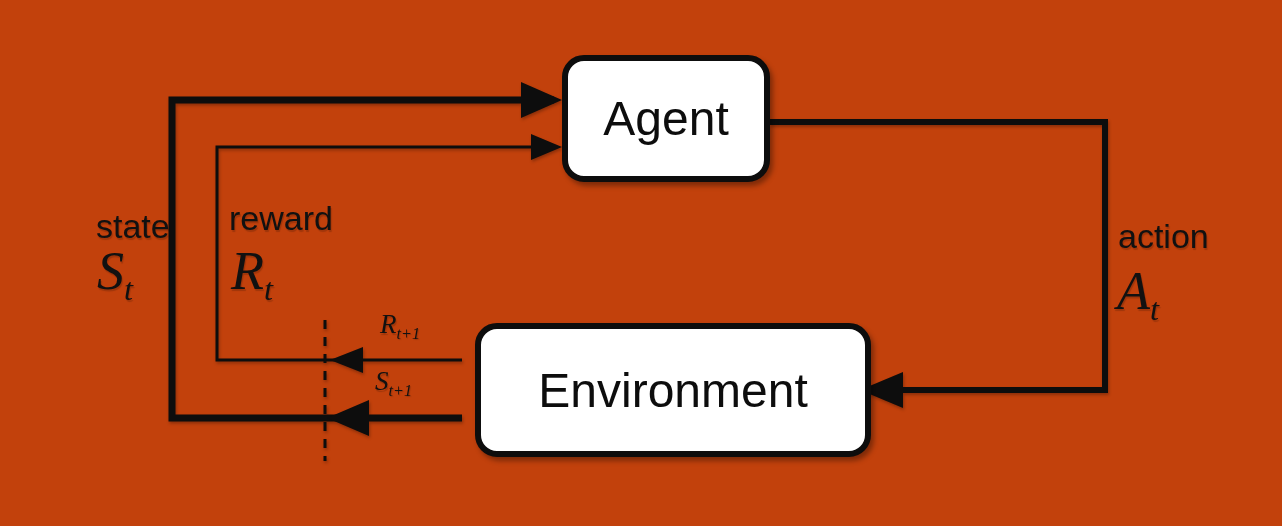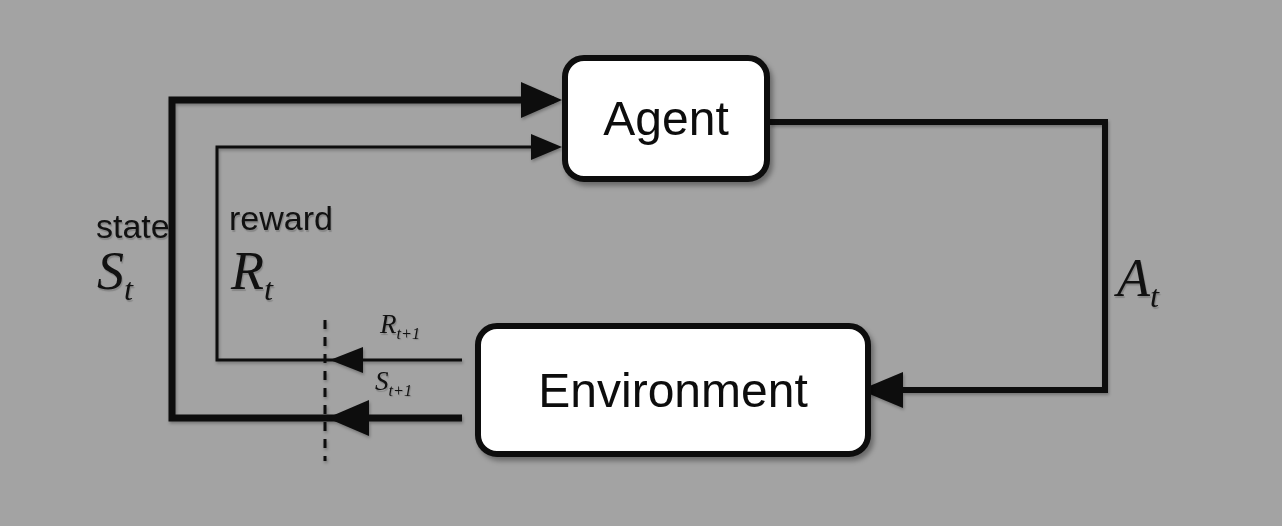--- a/index.html
+++ b/index.html
@@ -1,20 +1,20 @@
 <!DOCTYPE html>
 <html><head>
 <meta charset="utf-8">
 <style>
   html, body { margin: 0; padding: 0; background: #ffffff; }
   #figure {
     position: relative;
     width: 1282px;
     height: 526px;
-    background: #a3a3a3;
+    background: #c2410c;
     overflow: hidden;
     font-family: "Liberation Sans", sans-serif;
   }
   #wires {
     position: absolute;
     left: 0; top: 0;
     filter: drop-shadow(1.5px 2.5px 1.5px rgba(0,0,0,0.28));
   }
   .node {
     position: absolute;
@@ -52,21 +52,21 @@
   .math sub {
     font-size: 0.60em;
     line-height: 0;
     vertical-align: -0.35em;
   }
   #state-word  { left: 64px;   top: 208px; margin-left: 32px; }
   #state-sym   { left: 97px;   top: 240px; }
   #reward-word { left: 229px;  top: 200px; }
   #reward-sym  { left: 231px;  top: 240px; }
   #action-word { left: 1118px; top: 218px; }
-  #action-sym  { left: 1117px; top: 247px; }
+  #action-sym  { left: 1117px; top: 260px; }
   #next-reward-sym { left: 380px; top: 309px; }
   #next-state-sym  { left: 375px; top: 366px; }
 </style>
 </head>
 <body>
 
 <div id="figure">
 
   <svg id="wires" width="1282" height="526" viewBox="0 0 1282 526" xmlns="http://www.w3.org/2000/svg">
 
@@ -96,19 +96,20 @@
   <div id="env-node" class="node">
     <span>Environment</span>
   </div>
 
   <div id="state-word" class="lbl">state</div>
   <div id="state-sym" class="math math-lg"><span>S</span><sub>t</sub></div>
 
   <div id="reward-word" class="lbl">reward</div>
   <div id="reward-sym" class="math math-lg"><span>R</span><sub>t</sub></div>
 
+  <div id="action-word" class="lbl">action</div>
   <div id="action-sym" class="math math-lg"><span>A</span><sub>t</sub></div>
 
   <div id="next-reward-sym" class="math math-md"><span>R</span><sub>t+1</sub></div>
 
   <div id="next-state-sym" class="math math-md"><span>S</span><sub>t+1</sub></div>
 
 </div>
 
 </body></html>

